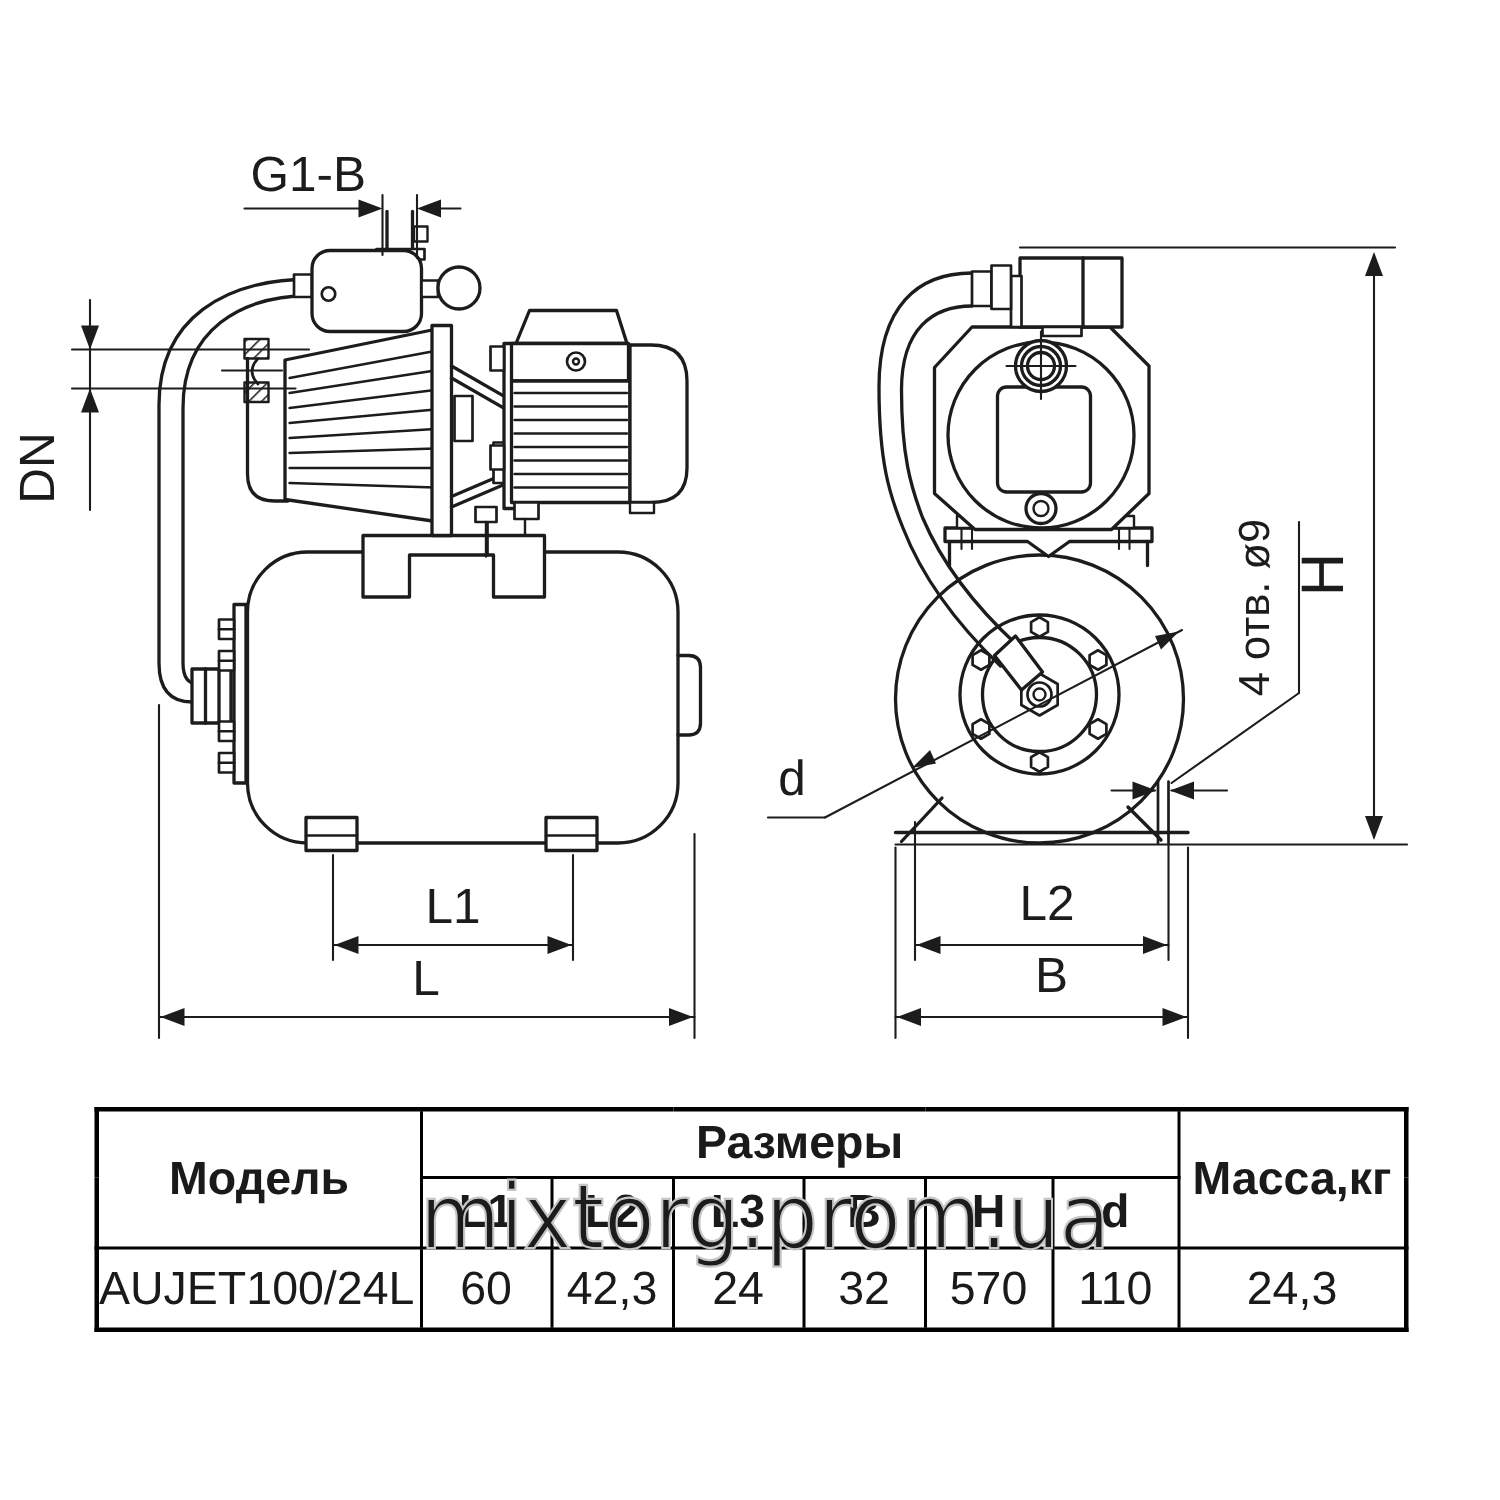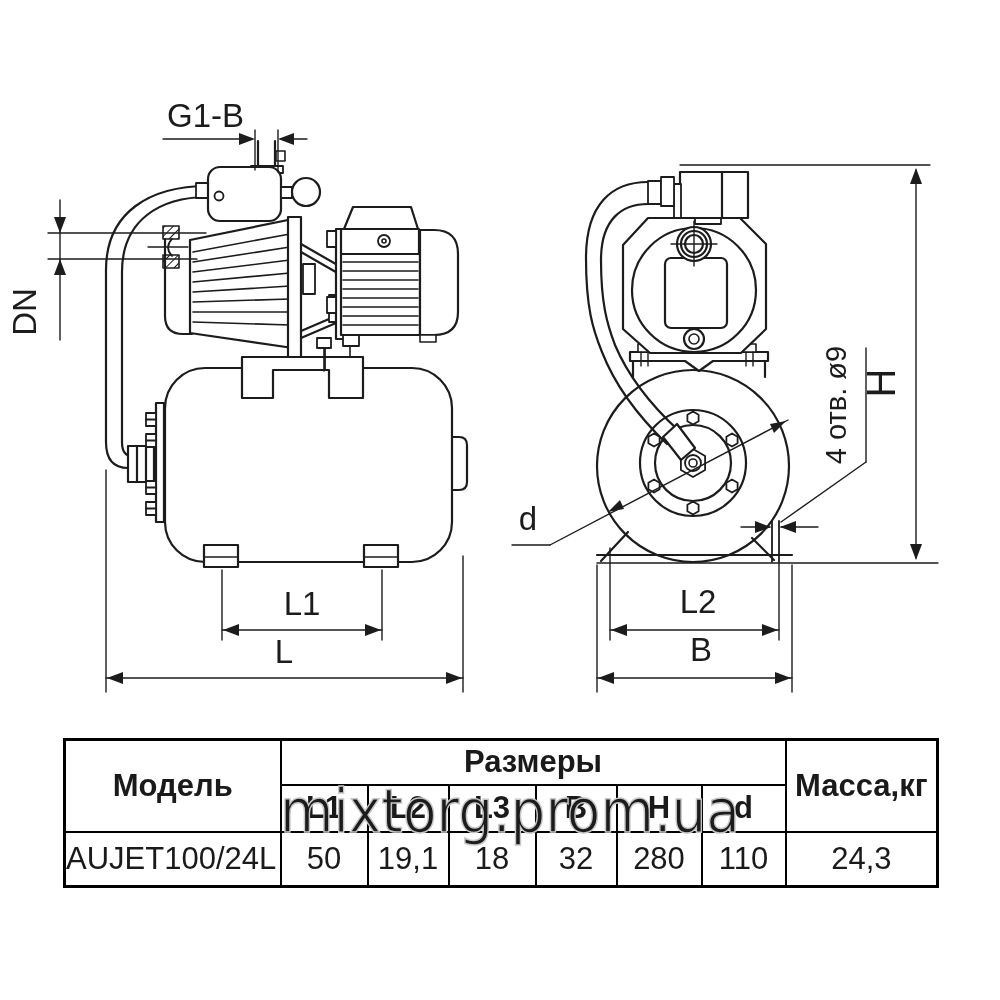--- a/index.html
+++ b/index.html
@@ -328,25 +328,25 @@
   <tr style="height:47px">
     <th>L1</th>
     <th>L2</th>
     <th>L3</th>
     <th>B</th>
     <th>H</th>
     <th>d</th>
   </tr>
   <tr style="height:55px">
     <td class="model-cell">AUJET100/24L</td>
-    <td>50</td>
-    <td>19,1</td>
-    <td>18</td>
+    <td>60</td>
+    <td>42,3</td>
+    <td>24</td>
     <td>32</td>
-    <td>280</td>
+    <td>570</td>
     <td>110</td>
     <td>24,3</td>
   </tr>
 </tbody>
     </table>
 
 <svg id="watermark-svg" width="540" height="110" viewBox="0 0 540 110">
   <text x="270" y="76" text-anchor="middle" textLength="460" lengthAdjust="spacingAndGlyphs" style="font-size:60px;font-family:'DejaVu Sans',sans-serif;" fill="none" stroke="#c6c6c6" stroke-width="1.5">mixtorg.prom.ua</text>
 </svg>
 

